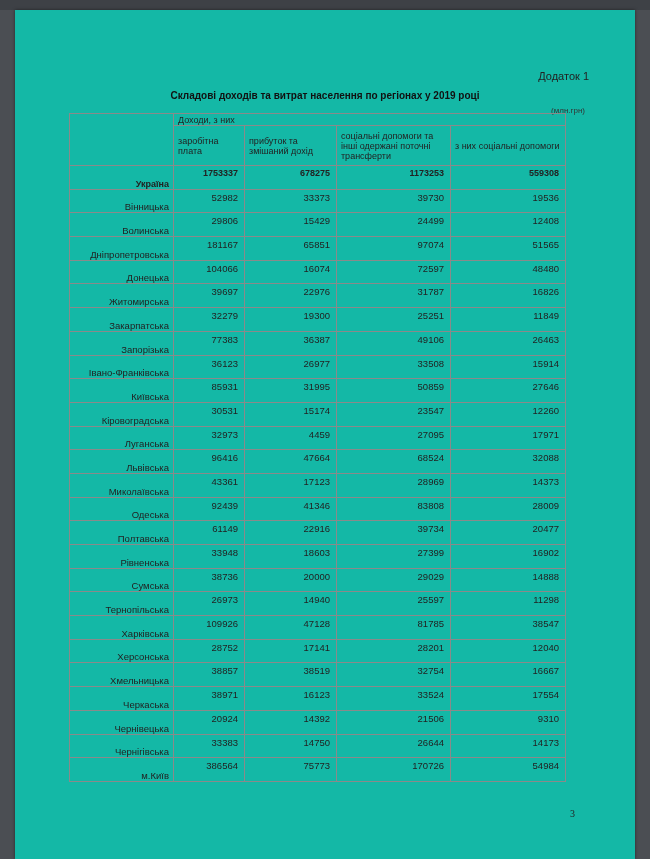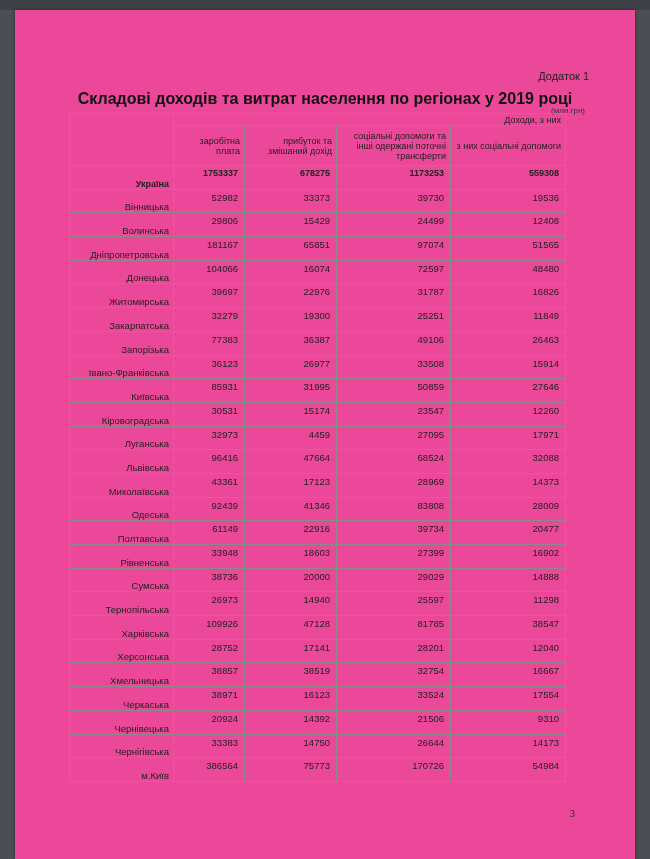--- a/index.html
+++ b/index.html
@@ -11,47 +11,47 @@
     font-family: "Liberation Sans", "DejaVu Sans", sans-serif;
   }
   .topbar {
     position: absolute; left: 0; top: 0; width: 650px; height: 10px;
     background: #3e4146;
   }
   .page {
     position: absolute;
     left: 15px; top: 10px;
     width: 620px; height: 849px;
-    background: #ec4899;
+    background: #14b8a6;
     box-shadow: 0 0 3px rgba(0,0,0,0.5);
   }
   .appendix {
     position: absolute; right: 46px; top: 60px;
     font-size: 11px; color: #222;
   }
   .title {
     position: absolute; left: 0; width: 620px; top: 80px;
-    text-align: center; font-size: 16px; font-weight: bold; color: #111;
+    text-align: center; font-size: 10px; font-weight: bold; color: #111;
   }
   .units {
     position: absolute; right: 50px; top: 96px;
     font-size: 8px; color: #333; text-align: center;
   }
   table {
     position: absolute; left: 54px; top: 103px;
     border-collapse: collapse;
     font-size: 9.5px; color: #222;
   }
   td, th {
     border: 1px solid #8a8a8a;
     padding: 0 4px;
     font-weight: normal;
   }
   th {
-    text-align: right; vertical-align: middle;
+    text-align: left; vertical-align: middle;
     line-height: 10px; font-size: 9px;
   }
   .h-group { height: 12px; }
   .h-sub { height: 40px; }
   td { height: 20.7px; vertical-align: top; }
   td.region {
     vertical-align: bottom; padding-bottom: 0px; padding-left: 5px;
     text-align: right;
   }
   td.num {

